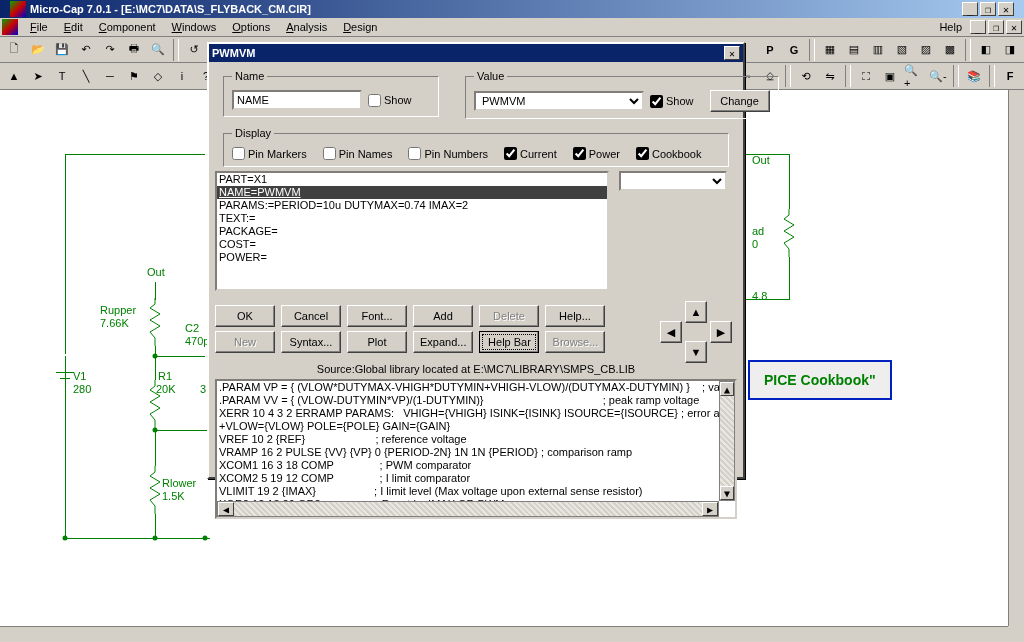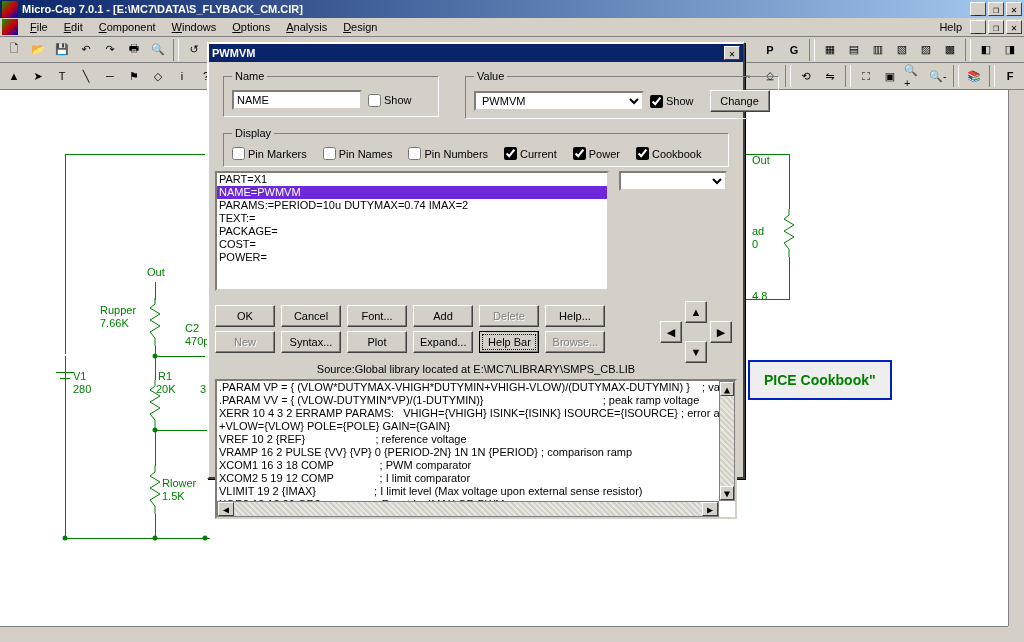--- a/index.html
+++ b/index.html
@@ -1,17 +1,17 @@
 <!DOCTYPE html>
 <html><head>
 <meta charset="utf-8">
 <style>
   * { box-sizing: border-box; font-family: "MS Sans Serif", Tahoma, sans-serif; font-size: 11px; }
   body { margin: 0; padding: 0; background: #fff; width: 1024px; height: 642px; overflow: hidden; position: relative; }
-  .titlebar { background: linear-gradient(to right, #0a246a, #a6caf0); color: #fff; height: 18px; display: flex; align-items: center; padding: 0 2px; }
+  .titlebar { background: linear-gradient(to right, #0a246a, #a6caf0); color: #fff; height: 18px; display: flex; align-items: center; padding: 0 10px; }
   .titlebar img, .titlebar .logo { width: 16px; height: 16px; margin-right: 4px; background: linear-gradient(135deg,#0a0,#c00,#00c);}
   .titlebar .title { flex: 1; font-weight: bold; }
   .titlebar .winbtns { display: flex; gap: 2px; }
   .winbtn { width: 16px; height: 14px; background: #d4d0c8; border: 1px solid #fff; border-right-color:#404040; border-bottom-color:#404040; display:flex; align-items:center; justify-content:center; font-family:"Marlett", monospace; font-size:10px; color:#000; cursor:default;}
   .menubar { background: #d4d0c8; height: 19px; display: flex; align-items: center; padding: 0 2px; border-bottom: 1px solid #808080;}
   .menubar .item { padding: 6px 8px; cursor:default; }
   .menubar .spacer { flex:1; }
   .menubar .mdi-btns { display:flex; gap:2px; }
   .toolbar { background: #d4d0c8; height: 26px; display:flex; align-items:center; padding: 1px 3px; gap:2px; border-bottom:1px solid #808080;}
   .tbtn { width:22px; height:22px; border:1px solid #d4d0c8; display:flex; align-items:center; justify-content:center; color:#000; cursor:default;}
@@ -33,21 +33,21 @@
   .row { display:flex; align-items:center; gap:6px; }
   input[type=text].field { height:20px; border:2px inset #d4d0c8; background:#fff; padding:0 3px; font-size:11px;}
   select.field { height:20px; border:2px inset #d4d0c8; background:#fff; font-size:11px; padding-left:2px;}
   input[type=checkbox] { width:13px; height:13px; margin:0 3px 0 0; accent-color:#000;}
   label.ck { display:flex; align-items:center; margin-right:10px; cursor:default; }
   .btn { min-width:60px; height:22px; background:#d4d0c8; border:1px solid #fff; border-right-color:#404040; border-bottom-color:#404040; box-shadow:inset -1px -1px 0 #808080, inset 1px 1px 0 #d4d0c8; padding:0 6px; cursor:default; display:inline-flex; align-items:center; justify-content:center;}
   .btn.focused { outline:1px dotted #000; outline-offset:-4px; border:1px solid #000;}
   .btn.disabled { color:#808080; text-shadow:1px 1px 0 #fff;}
   .listbox { background:#fff; border:2px inset #d4d0c8; font-family:"MS Sans Serif"; font-size:11px; overflow:hidden;}
   .listbox .line { padding:0 2px; white-space:pre; line-height:13px;}
-  .listbox .line.sel { background:#6d28d9; color:#fff;}
+  .listbox .line.sel { background:#404040; color:#fff;text-decoration:underline;}
   .btnrow { display:flex; gap:6px; margin:4px 0;}
   .navpad { position:relative; width:80px; height:60px;}
   .navpad .btn { position:absolute; min-width:22px; width:22px; height:22px; padding:0;}
   .source { font-size:11px; color:#000; text-align:center; margin:2px 0 4px 0;}
   .srclines .line { line-height:13px; }
   .underlinechar { text-decoration: underline; }
   .scrollbar-v { position:absolute; top:0; right:0; bottom:16px; width:16px; background:#d4d0c8; border-left:1px solid #808080;}
   .scrollbar-h { position:absolute; left:0; right:16px; bottom:0; height:16px; background:#d4d0c8; border-top:1px solid #808080;}
   .scrollbar-c { position:absolute; right:0; bottom:0; width:16px; height:16px; background:#d4d0c8;}
   svg { overflow: visible; }

